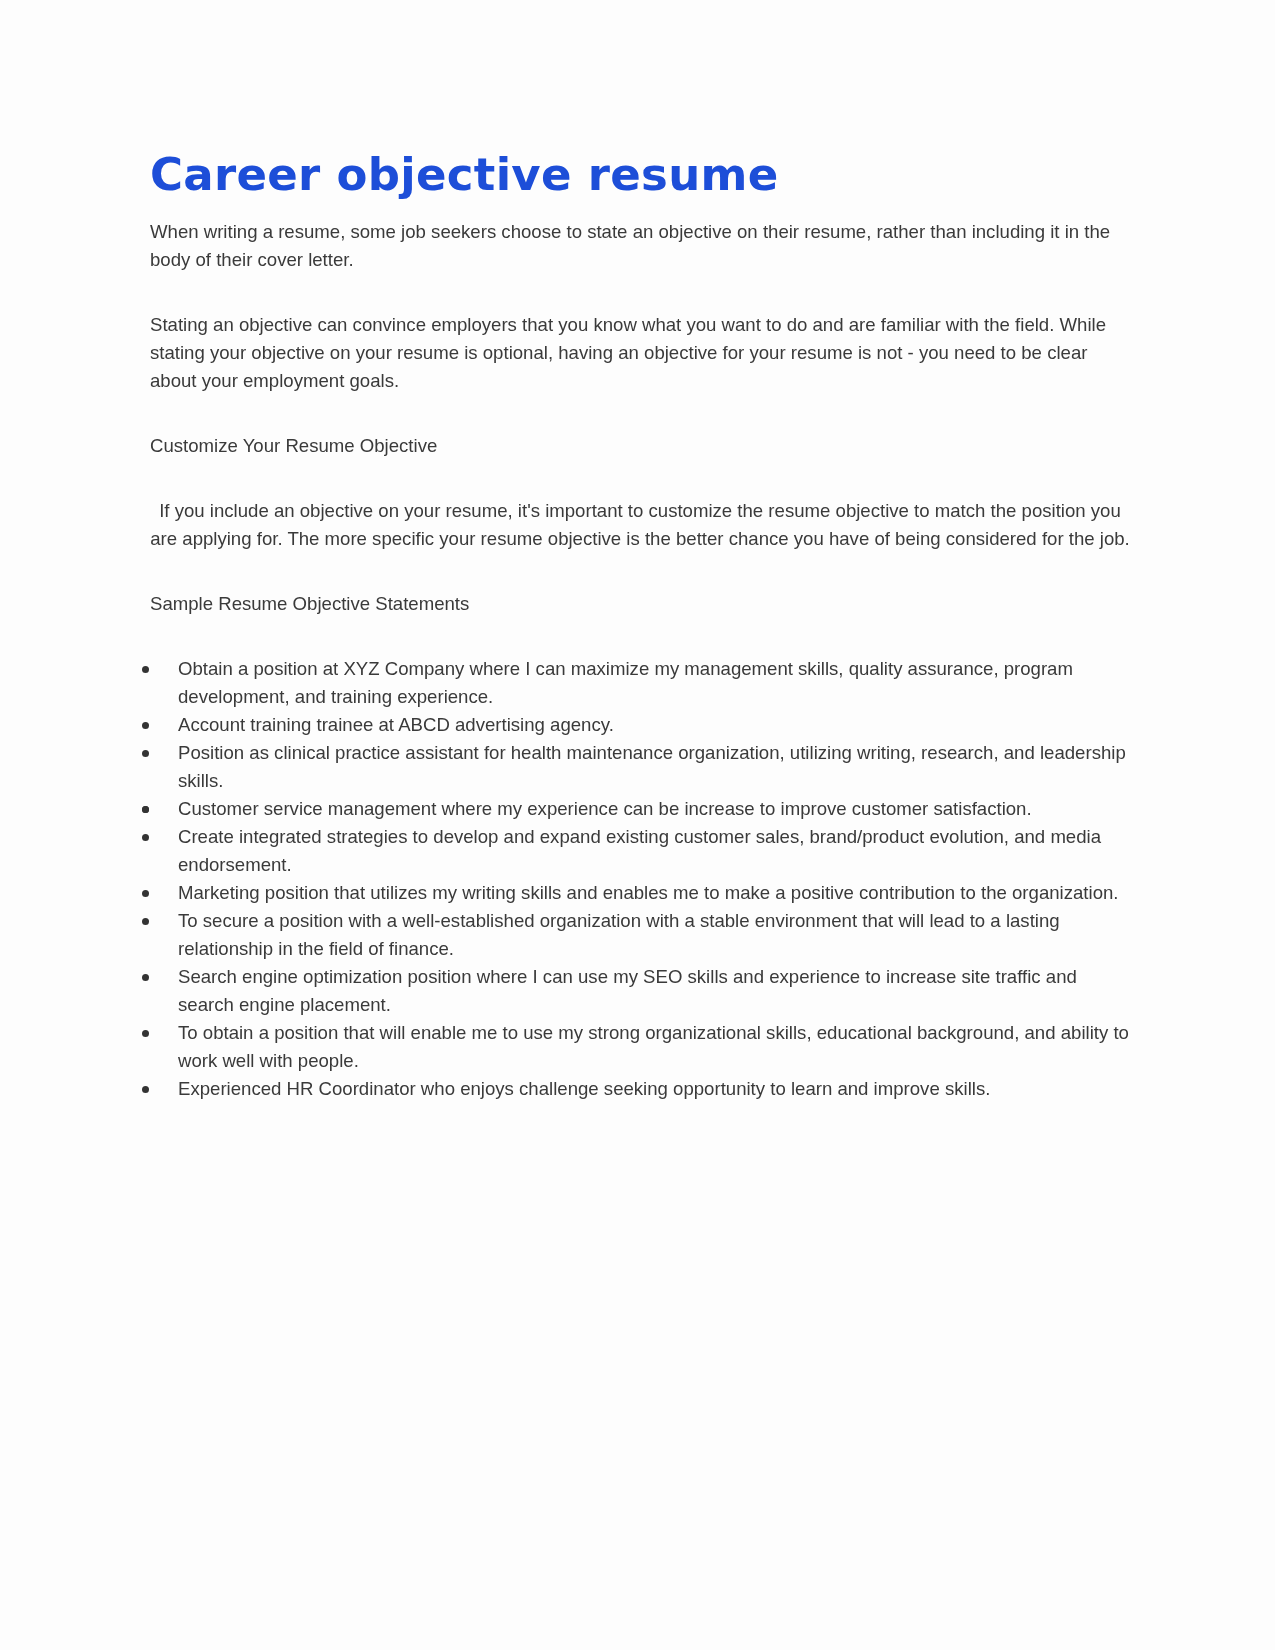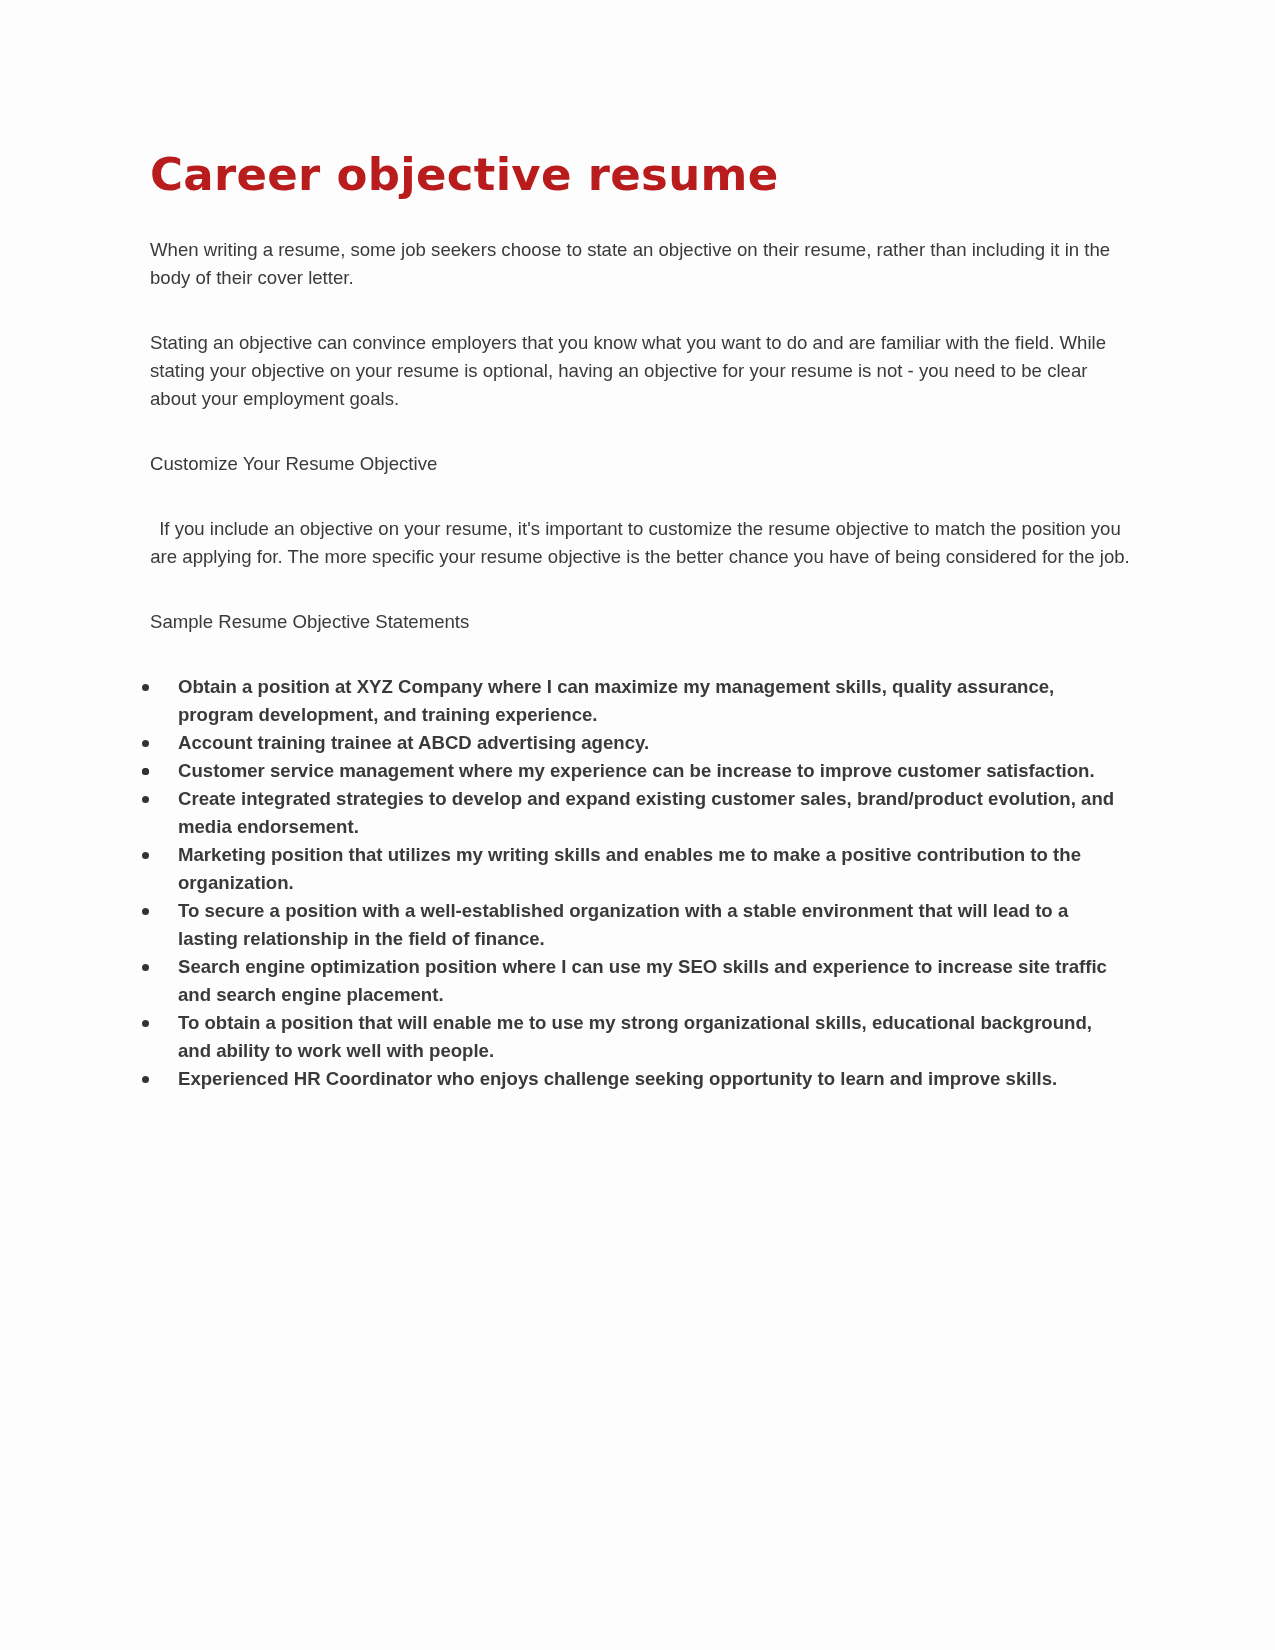--- a/index.html
+++ b/index.html
@@ -19,40 +19,39 @@
       position: absolute;
       left: 150px;
       top: 145px;
       width: 980px;
     }
     .title {
       font-family: "DejaVu Sans", sans-serif;
       font-weight: bold;
       font-size: 45px;
       line-height: 60px;
-      color: #b91c1c;
+      color: #1d4ed8;
       margin: 0;
       letter-spacing: 0.3px;
     }
     .para {
       font-size: 18.6px;
       line-height: 28px;
       margin: 0;
       color: #3a3a3a;
     }
-    .p1 { margin-top: 31px; }
+    .p1 { margin-top: 13px; }
     .p2 { margin-top: 37px; }
     .h-sub { margin-top: 37px; }
     .p3 { margin-top: 37px; text-align: center; }
     .h-sub2 { margin-top: 37px; }
     ul.objectives {
       list-style: none;
       margin: 37px 0 0 0;
       padding: 0;
-      font-weight: bold;
     }
     ul.objectives li {
       position: relative;
       padding-left: 28px;
       font-size: 18.6px;
       line-height: 28px;
       color: #3a3a3a;
     }
     ul.objectives li .bullet {
       position: absolute;
@@ -74,20 +73,21 @@
   <p class="para p2">Stating an objective can convince employers that you know what you want to do and are familiar with the field. While stating your objective on your resume is optional, having an objective for your resume is not - you need to be clear about your employment goals.</p>
 
   <p class="para h-sub">Customize Your Resume Objective</p>
   <p class="para p3">If you include an objective on your resume, it's important to customize the resume objective to match the position you are applying for. The more specific your resume objective is the better chance you have of being considered for the job.</p>
 
   <p class="para h-sub2">Sample Resume Objective Statements</p>
 
   <ul class="objectives">
     <li><span class="bullet"></span><span>Obtain a position at XYZ Company where I can maximize my management skills, quality assurance, program development, and training experience.</span></li>
     <li><span class="bullet"></span><span>Account training trainee at ABCD advertising agency.</span></li>
+    <li><span class="bullet"></span><span>Position as clinical practice assistant for health maintenance organization, utilizing writing, research, and leadership skills.</span></li>
     <li><span class="bullet"></span></li>
     <li><span class="bullet"></span><span>Customer service management where my experience can be increase to improve customer satisfaction.</span></li>
     <li><span class="bullet"></span><span>Create integrated strategies to develop and expand existing customer sales, brand/product evolution, and media endorsement.</span></li>
     <li><span class="bullet"></span><span>Marketing position that utilizes my writing skills and enables me to make a positive contribution to the organization.</span></li>
     <li><span class="bullet"></span><span>To secure a position with a well-established organization with a stable environment that will lead to a lasting relationship in the field of finance.</span></li>
     <li><span class="bullet"></span><span>Search engine optimization position where I can use my SEO skills and experience to increase site traffic and search engine placement.</span></li>
     <li><span class="bullet"></span><span>To obtain a position that will enable me to use my strong organizational skills, educational background, and ability to work well with people.</span></li>
     <li><span class="bullet"></span><span>Experienced HR Coordinator who enjoys challenge seeking opportunity to learn and improve skills.</span></li>
   </ul>
 </div>

